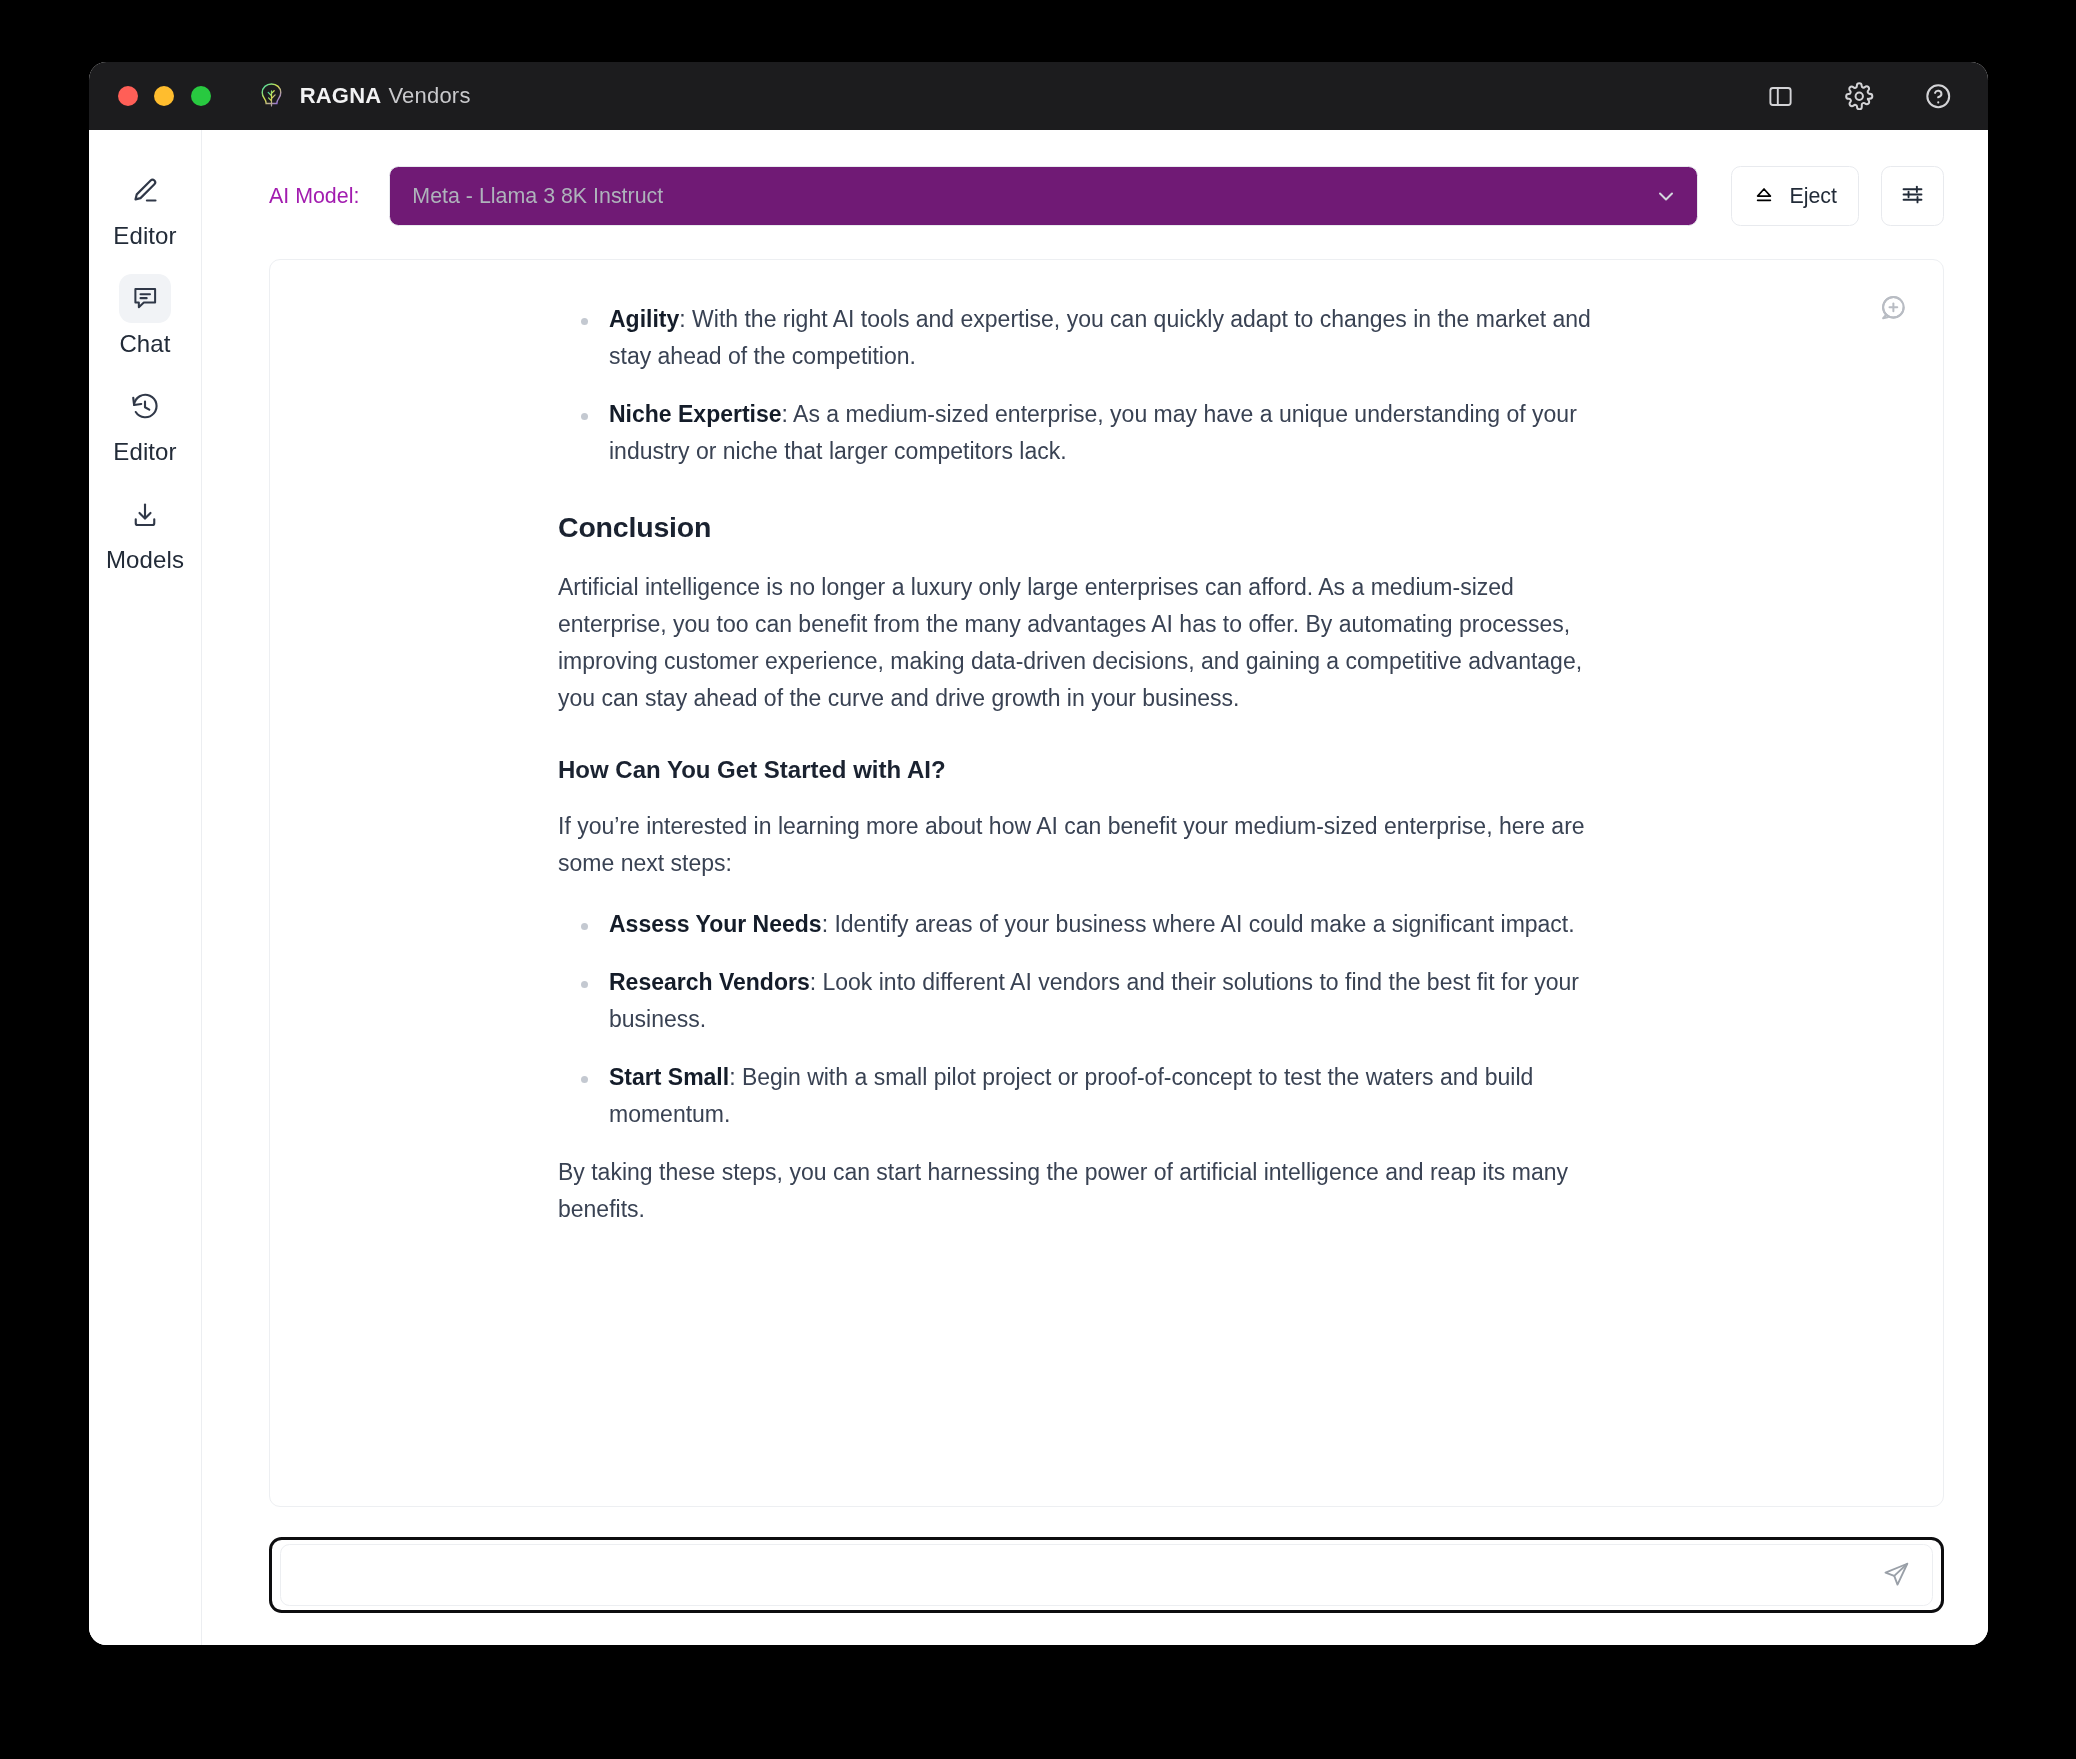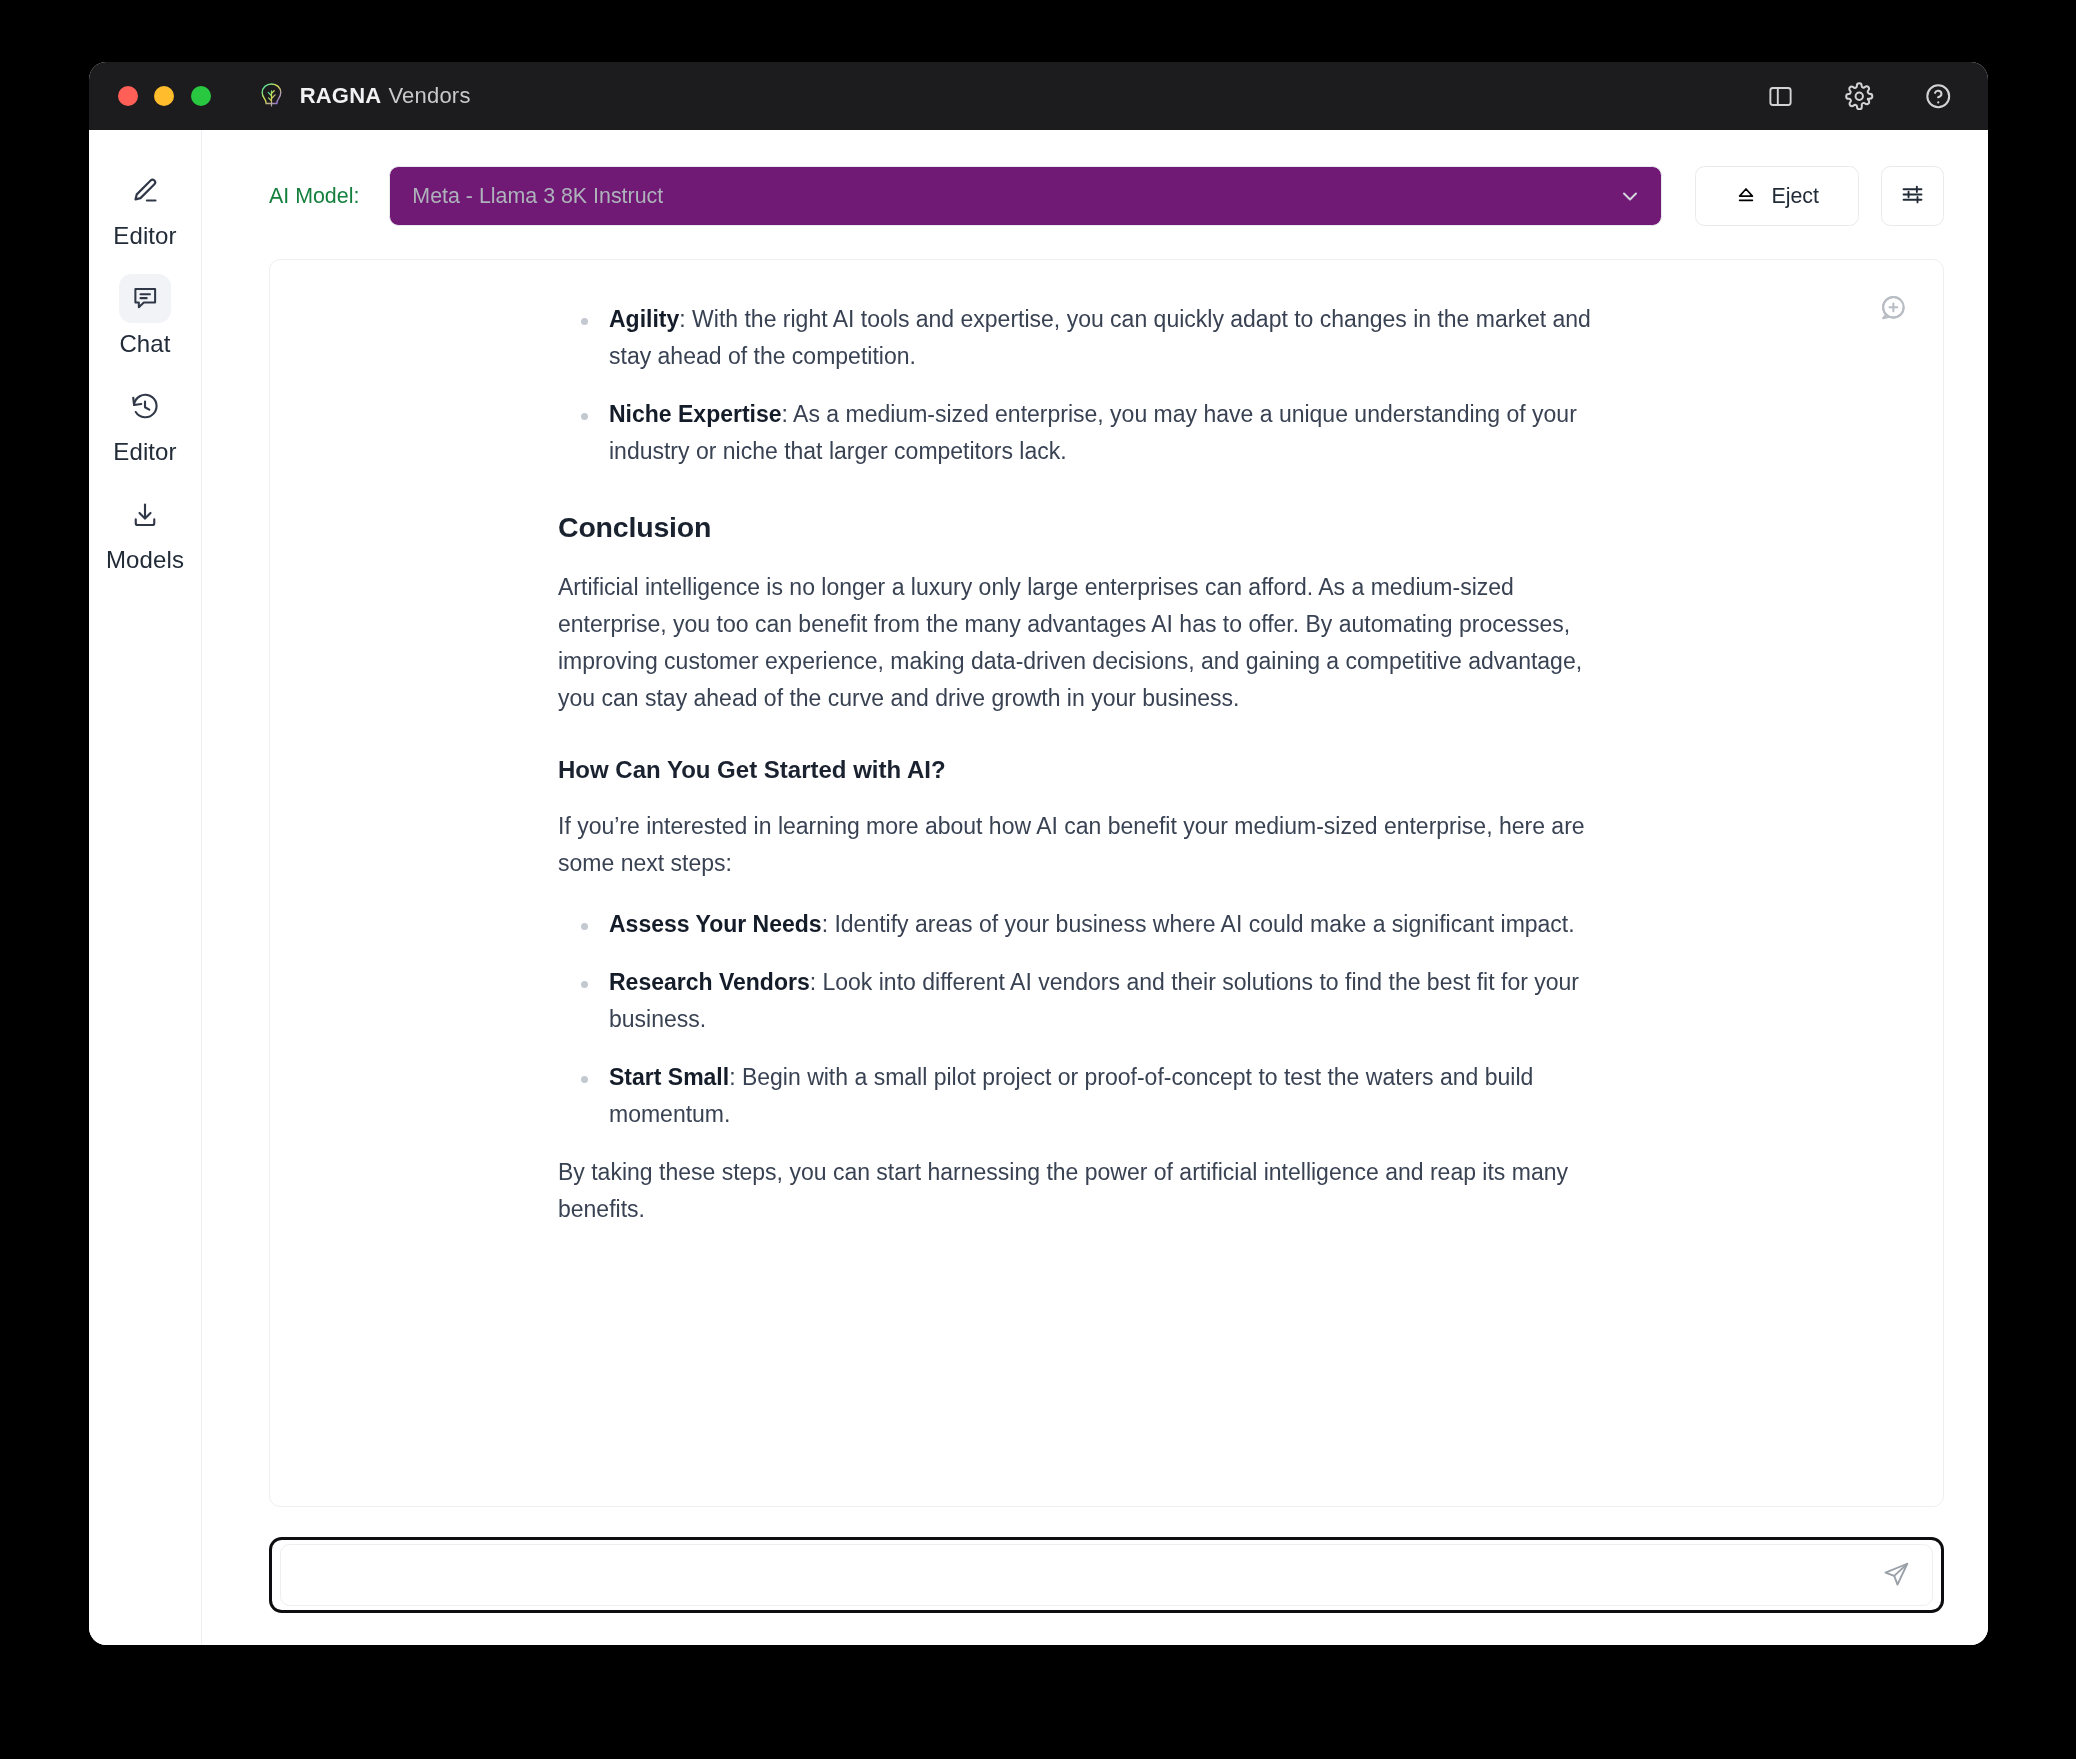--- a/index.html
+++ b/index.html
@@ -77,41 +77,41 @@
   .nav-item.active .nav-icon { background: #f1f3f6; }
   .nav-label { font-size: 24px; color: #222b38; letter-spacing: 0.1px; }
   
   .main { flex: 1 1 auto; display: flex; flex-direction: column; min-width: 0; padding: 0 0 0 0; }
   .modelbar {
     display: flex; align-items: center;
     padding: 36px 44px 0 67px;
     gap: 0;
     flex: 0 0 auto;
   }
-  .model-label { font-size: 21.4px; color: #15803d; margin-right: 30px; white-space: nowrap; }
+  .model-label { font-size: 21.4px; color: #a21caf; margin-right: 30px; white-space: nowrap; }
   .model-select {
     flex: 1 1 auto;
     height: 60px;
     border: 0.8px solid #e8eaee;
     border-radius: 9.5px;
     background: #701a75;
     display: flex; align-items: center;
     padding: 0 19px 0 22px;
     cursor: pointer;
     min-width: 0;
   }
   .model-value { font-size: 21.4px; color: #aeb3bb; white-space: nowrap; overflow: hidden; text-overflow: ellipsis; }
   .chev { margin-left: auto; color: #d3d7dd; display: flex; }
   .eject-btn {
     margin-left: 33px;
     height: 60px;
     border: 0.8px solid #e8eaee; border-radius: 9.5px;
     background: #fff;
     display: flex; align-items: center; gap: 14.2px;
-    padding: 0 39px;
+    padding: 0 21px;
     cursor: pointer;
     white-space: nowrap;
   }
   .eject-btn span.lbl { font-size: 21.4px; color: #222b38; }
   .tune-btn {
     margin-left: 22px;
     width: 63px; height: 60px;
     border: 0.8px solid #e8eaee; border-radius: 9.5px;
     background: #fff;
     display: flex; align-items: center; justify-content: center;

